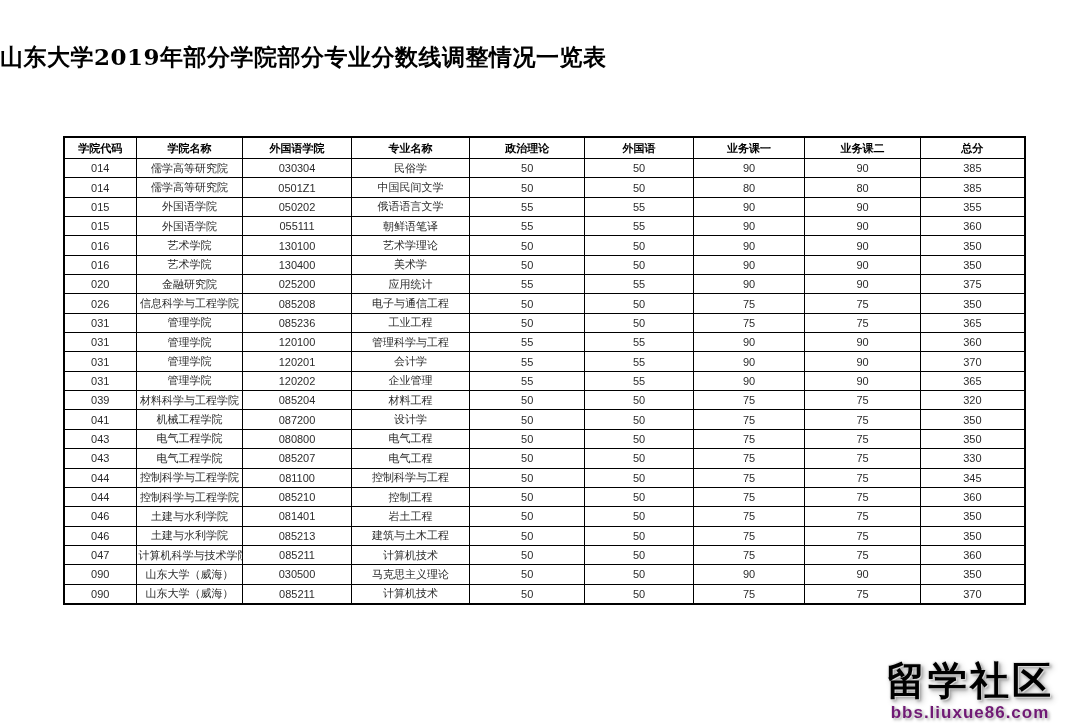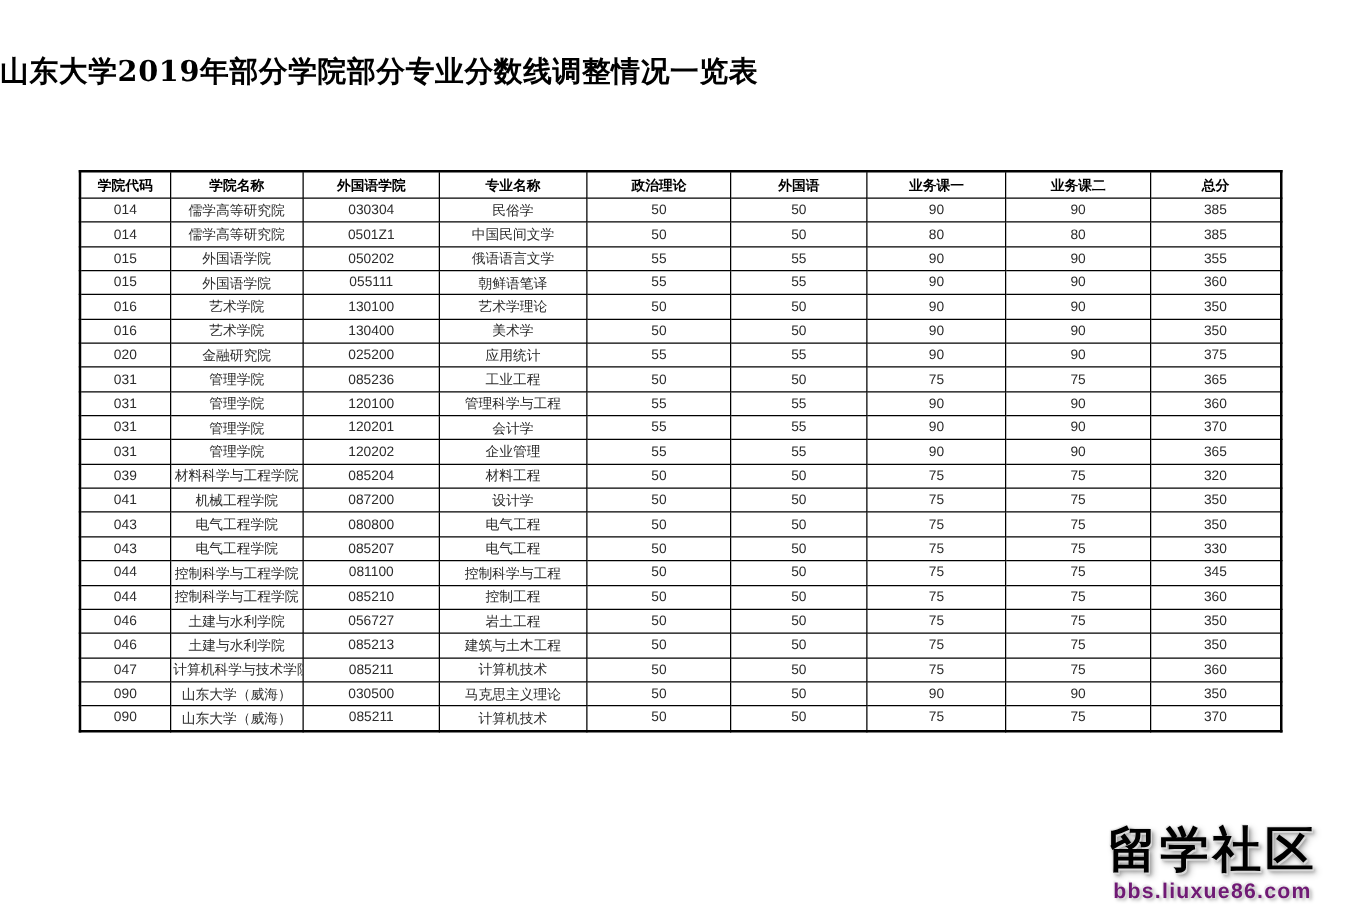--- a/index.html
+++ b/index.html
@@ -186,20 +186,31 @@
           <td>金融研究院</td>
           <td>025200</td>
           <td>应用统计</td>
           <td>55</td>
           <td>55</td>
           <td>90</td>
           <td>90</td>
           <td>375</td>
         </tr>
         <tr>
+          <td>026</td>
+          <td>信息科学与工程学院</td>
+          <td>085208</td>
+          <td>电子与通信工程</td>
+          <td>50</td>
+          <td>50</td>
+          <td>75</td>
+          <td>75</td>
+          <td>350</td>
+        </tr>
+        <tr>
           <td>031</td>
           <td>管理学院</td>
           <td>085236</td>
           <td>工业工程</td>
           <td>50</td>
           <td>50</td>
           <td>75</td>
           <td>75</td>
           <td>365</td>
         </tr>
@@ -298,21 +309,21 @@
           <td>控制工程</td>
           <td>50</td>
           <td>50</td>
           <td>75</td>
           <td>75</td>
           <td>360</td>
         </tr>
         <tr>
           <td>046</td>
           <td>土建与水利学院</td>
-          <td>056727</td>
+          <td>081401</td>
           <td>岩土工程</td>
           <td>50</td>
           <td>50</td>
           <td>75</td>
           <td>75</td>
           <td>350</td>
         </tr>
         <tr>
           <td>046</td>
           <td>土建与水利学院</td>

